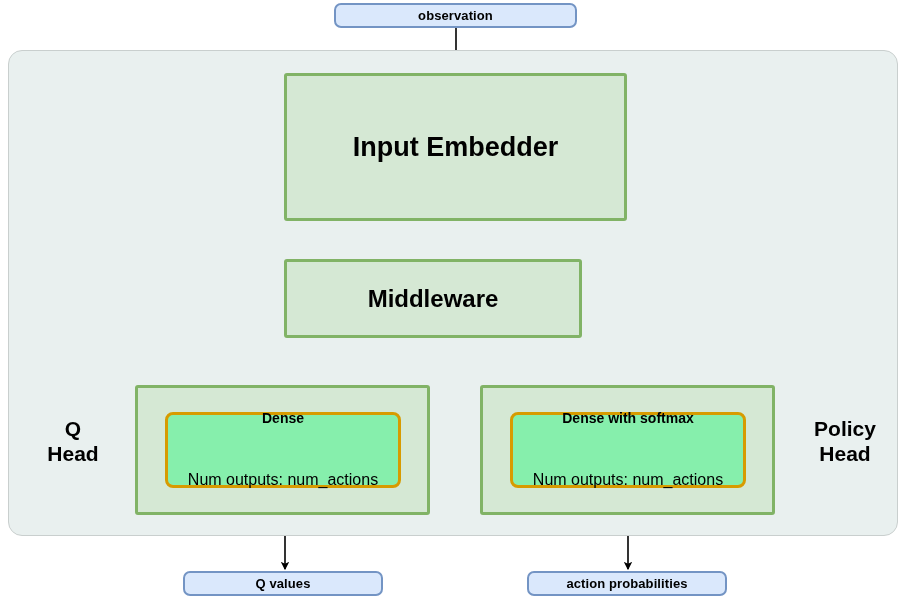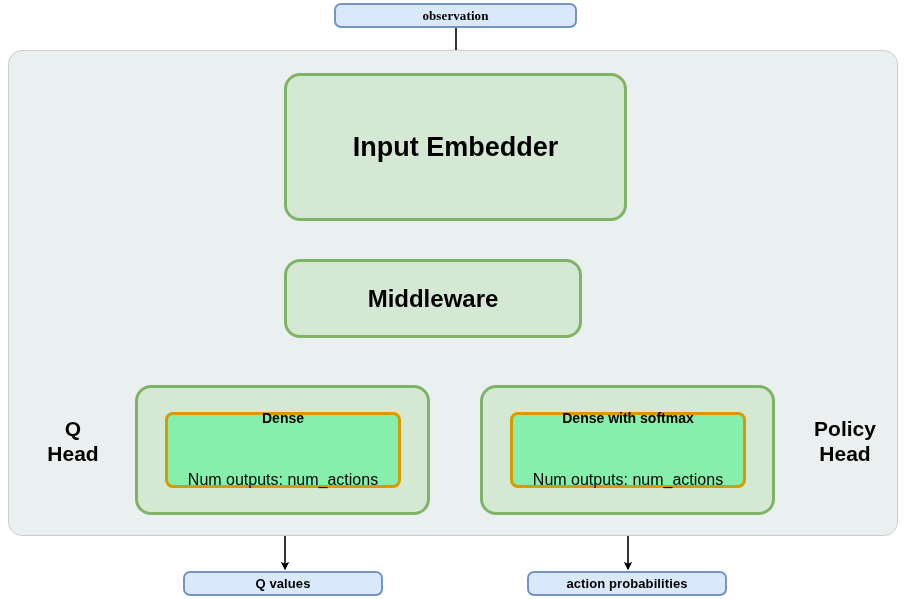--- a/index.html
+++ b/index.html
@@ -44,29 +44,29 @@
 
   
   .io-box {
     background: #dae8fc;
     border: 2px solid #7394c4;
     border-radius: 7px;
     font-size: 13px;
     font-weight: bold;
     letter-spacing: 0.1px;
   }
-  #observation-box { left: 334px; top: 3px;   width: 243px; height: 25px; font-family: Liberation Serif, serif; }
+  #observation-box { left: 334px; top: 3px;   width: 243px; height: 25px; }
   #q-values-box    { left: 183px; top: 571px; width: 200px; height: 25px; }
   #action-prob-box { left: 527px; top: 571px; width: 200px; height: 25px; }
 
   
   .module-box {
     background: #d5e8d4;
     border: 3px solid #81b366;
-    border-radius: 16px;
+    border-radius: 3px;
   }
   #input-embedder-box {
     left: 284px; top: 73px; width: 343px; height: 148px;
     font-size: 27px; font-weight: bold;
   }
   #middleware-box {
     left: 284px; top: 259px; width: 298px; height: 79px;
     font-size: 24px; font-weight: bold;
   }
   #q-head-box      { left: 135px; top: 385px; width: 295px; height: 130px; }

